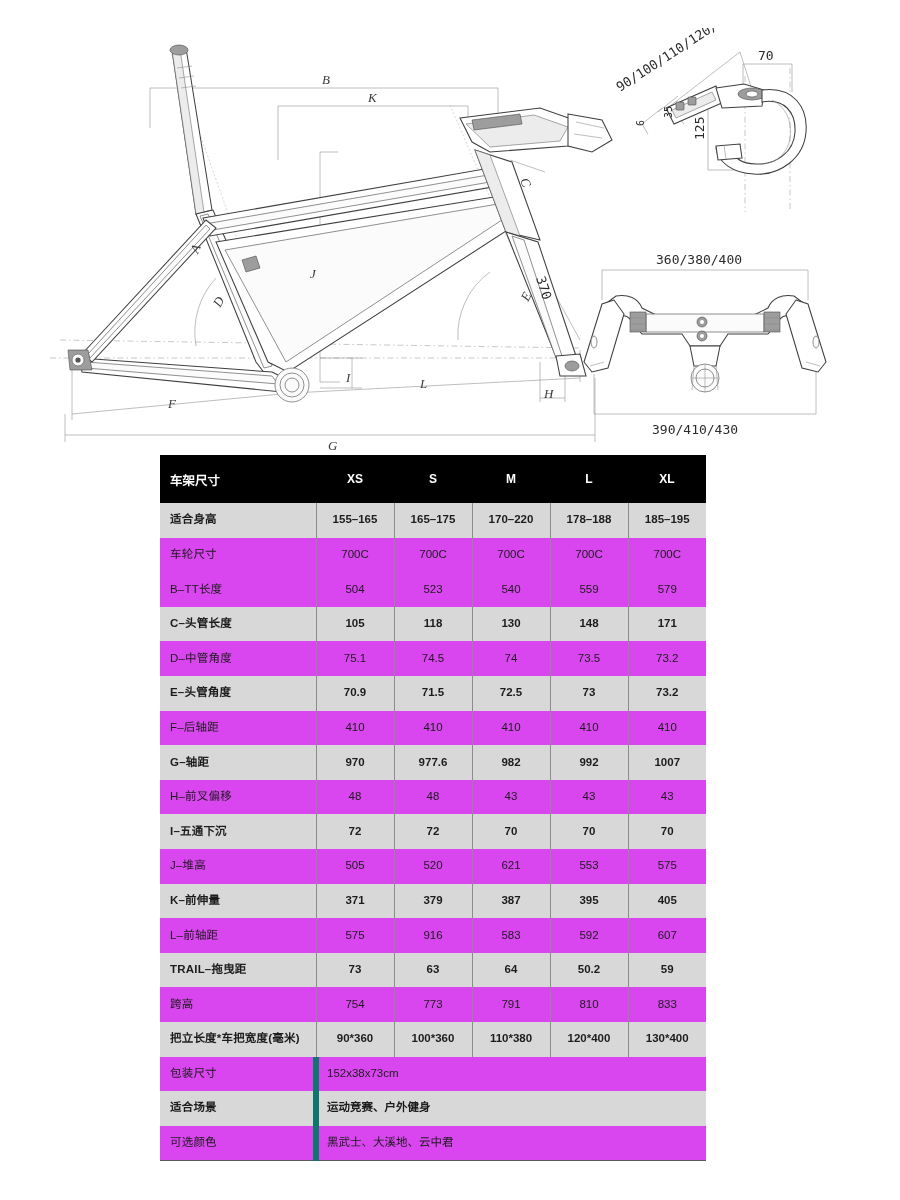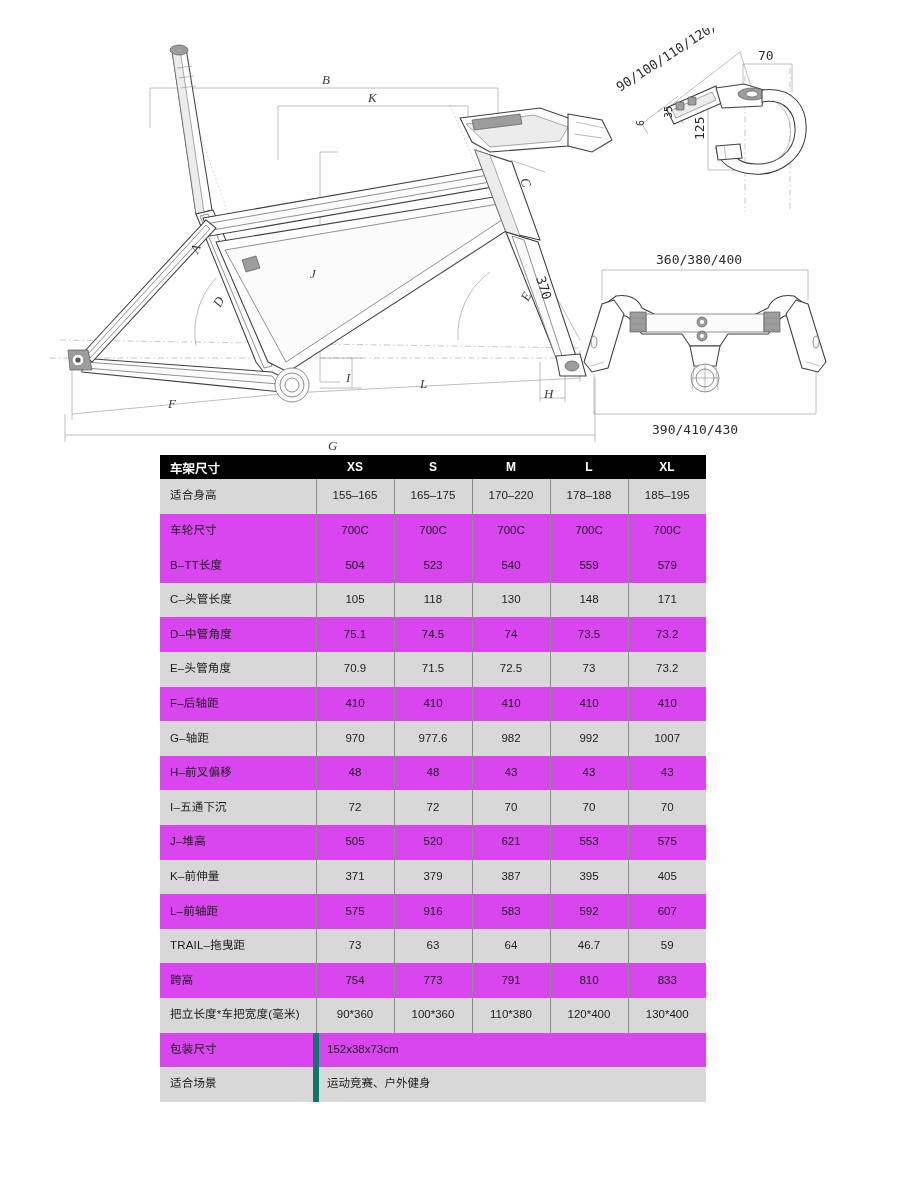--- a/index.html
+++ b/index.html
@@ -34,21 +34,21 @@
     table-layout:fixed;
     font-size:11.5px;
   }
   table.spec col.c-label{width:156px;}
   table.spec col.c-size{width:78px;}
 
   table.spec thead th{
     background:#000000;
     color:#ffffff;
     font-weight:600;
-    height:24px;
+    height:48px;
     padding:0 10px;
     font-size:12px;
     text-align:center;
     border:none;
   }
   table.spec thead th.lbl{
     text-align:left;
     font-size:12.5px;
   }
 
@@ -61,21 +61,21 @@
     border-left:1px solid #8c8c8c;
     line-height:1.2;
   }
   table.spec tbody td.lbl{
     text-align:left;
     border-left:none;
     font-size:11.5px;
     padding-left:10px;
     letter-spacing:.2px;
   }
-  table.spec tbody tr.odd td{background:#d8d8d8;}
+  table.spec tbody tr.odd td{background:#d8d8d8;font-weight:bold;}
   table.spec tbody tr.even td{background:#d946ef;}
   table.spec tbody tr.last td{border-bottom:1.5px solid #5a5a5a;}
   table.spec tbody td.merged{
     border-left:6px solid #0f766e;
     text-align:left;
   }
 
   
   .dimtxt{
     font-family:"DejaVu Sans Mono","Liberation Mono",monospace;
@@ -445,21 +445,21 @@
             <td>916</td>
             <td>583</td>
             <td>592</td>
             <td>607</td>
           </tr>
           <tr class="odd">
             <td class="lbl">TRAIL–拖曳距</td>
             <td>73</td>
             <td>63</td>
             <td>64</td>
-            <td>46.7</td>
+            <td>50.2</td>
             <td>59</td>
           </tr>
           <tr class="even">
             <td class="lbl">跨高</td>
             <td>754</td>
             <td>773</td>
             <td>791</td>
             <td>810</td>
             <td>833</td>
           </tr>
@@ -472,17 +472,21 @@
             <td>130*400</td>
           </tr>
           <tr class="even">
             <td class="lbl">包装尺寸</td>
             <td class="merged" colspan="5">152x38x73cm</td>
           </tr>
           <tr class="odd">
             <td class="lbl">适合场景</td>
             <td class="merged" colspan="5">运动竞赛、户外健身</td>
           </tr>
+          <tr class="even last">
+            <td class="lbl">可选颜色</td>
+            <td class="merged" colspan="5">黑武士、大溪地、云中君</td>
+          </tr>
         </tbody>
     </table>
   </div>
 
 </div>
 
 </body></html>

